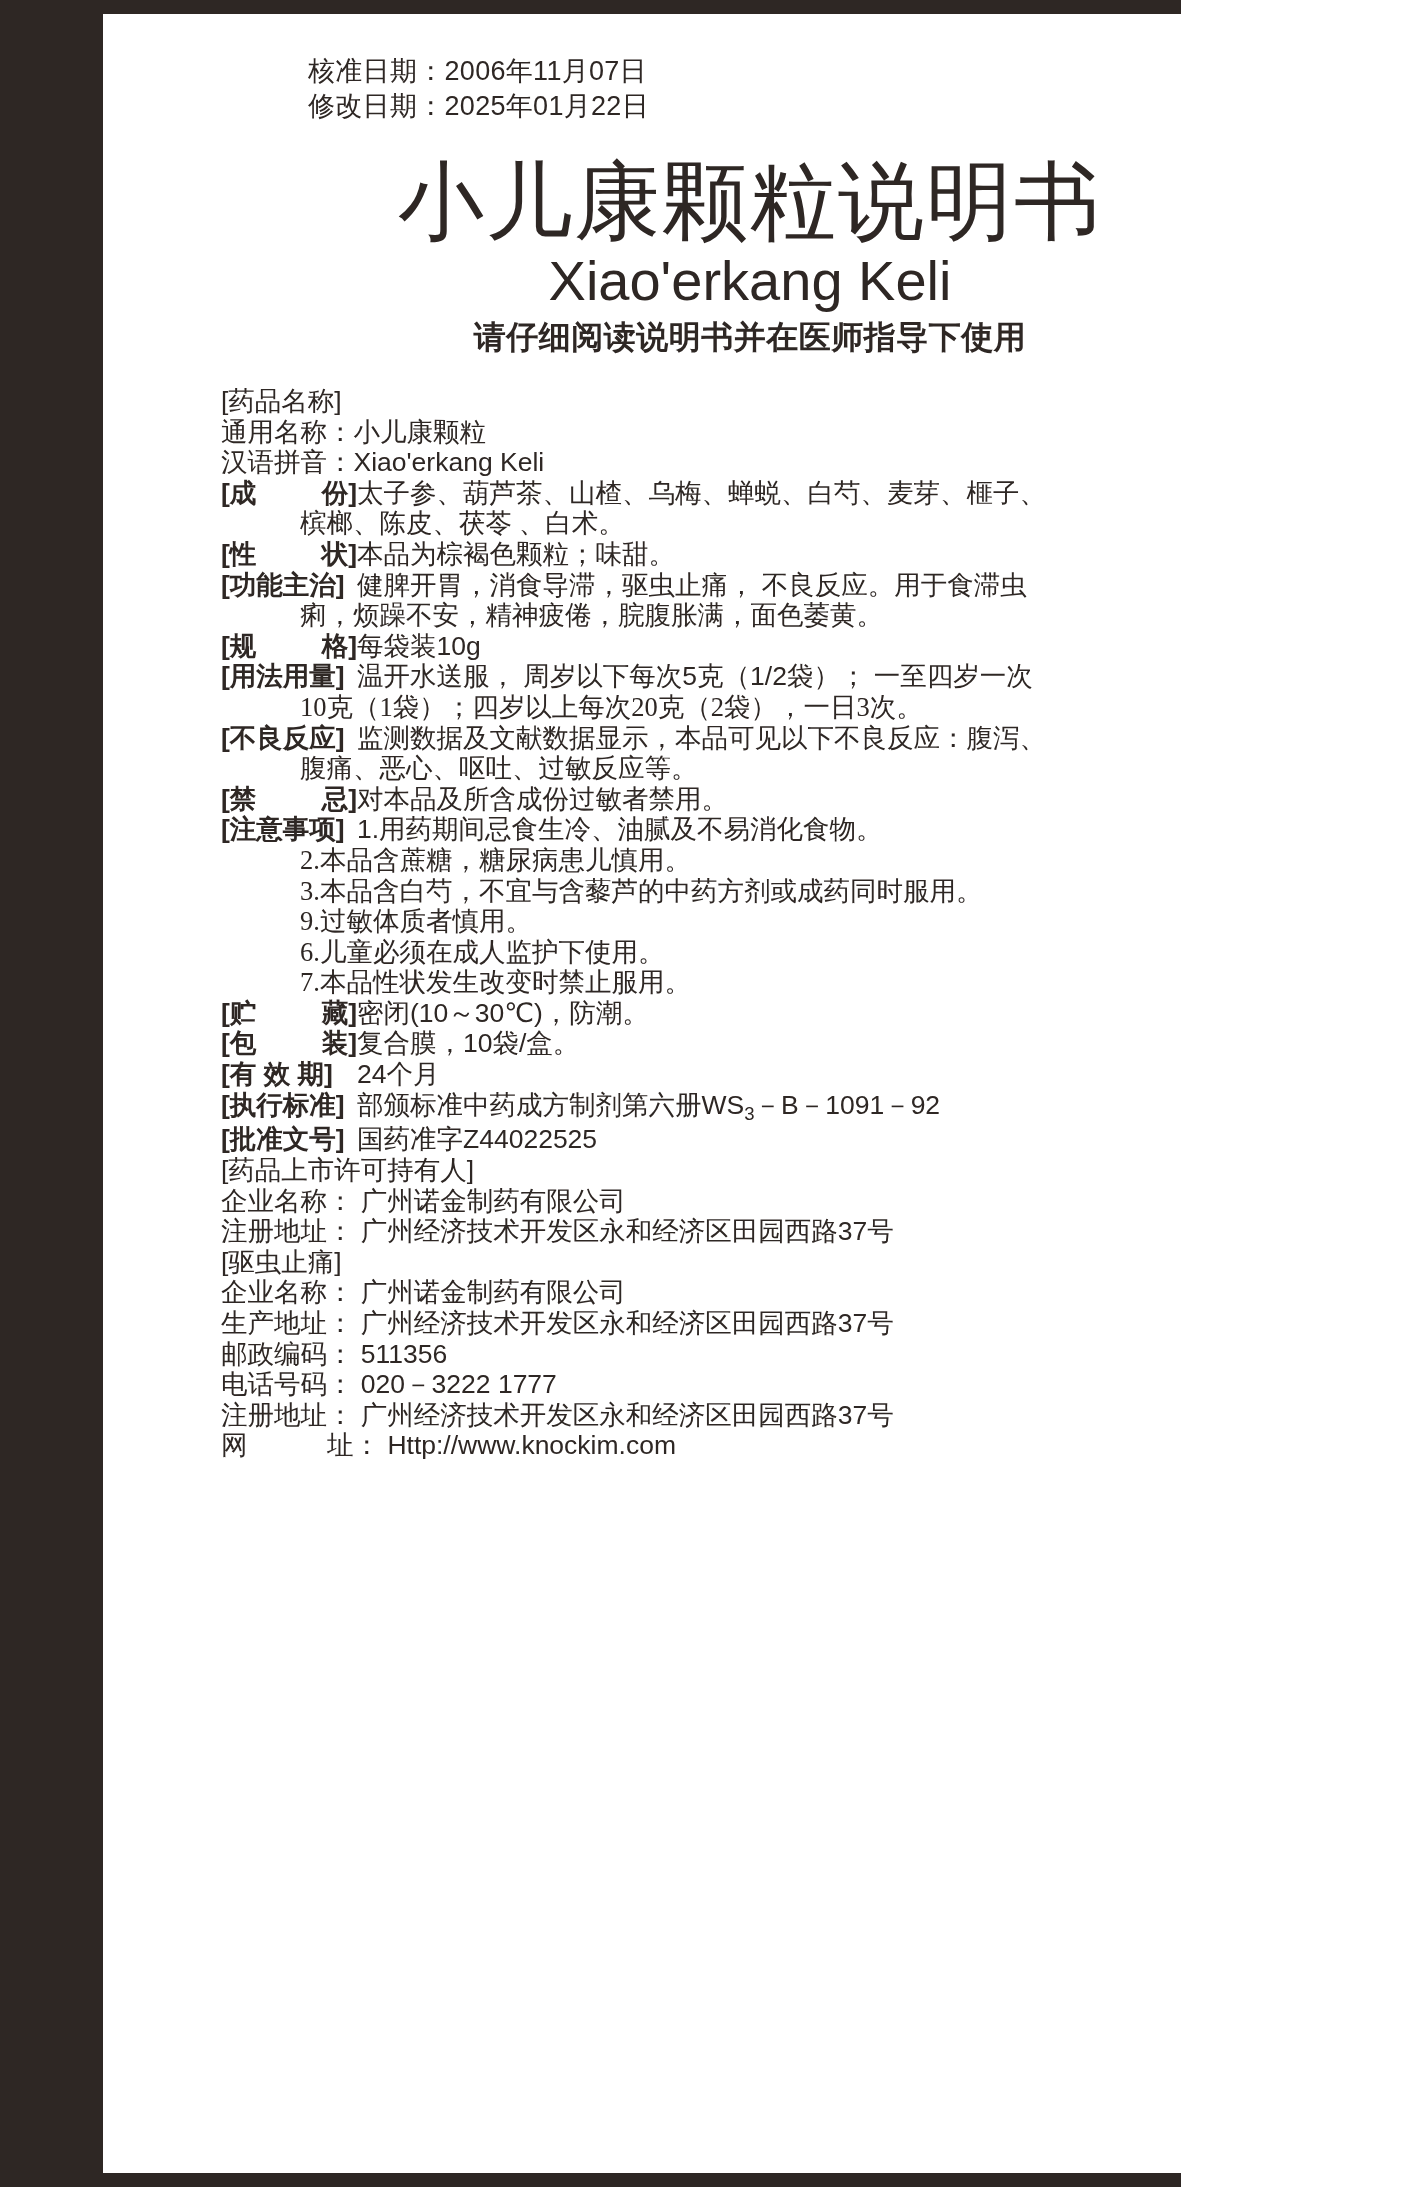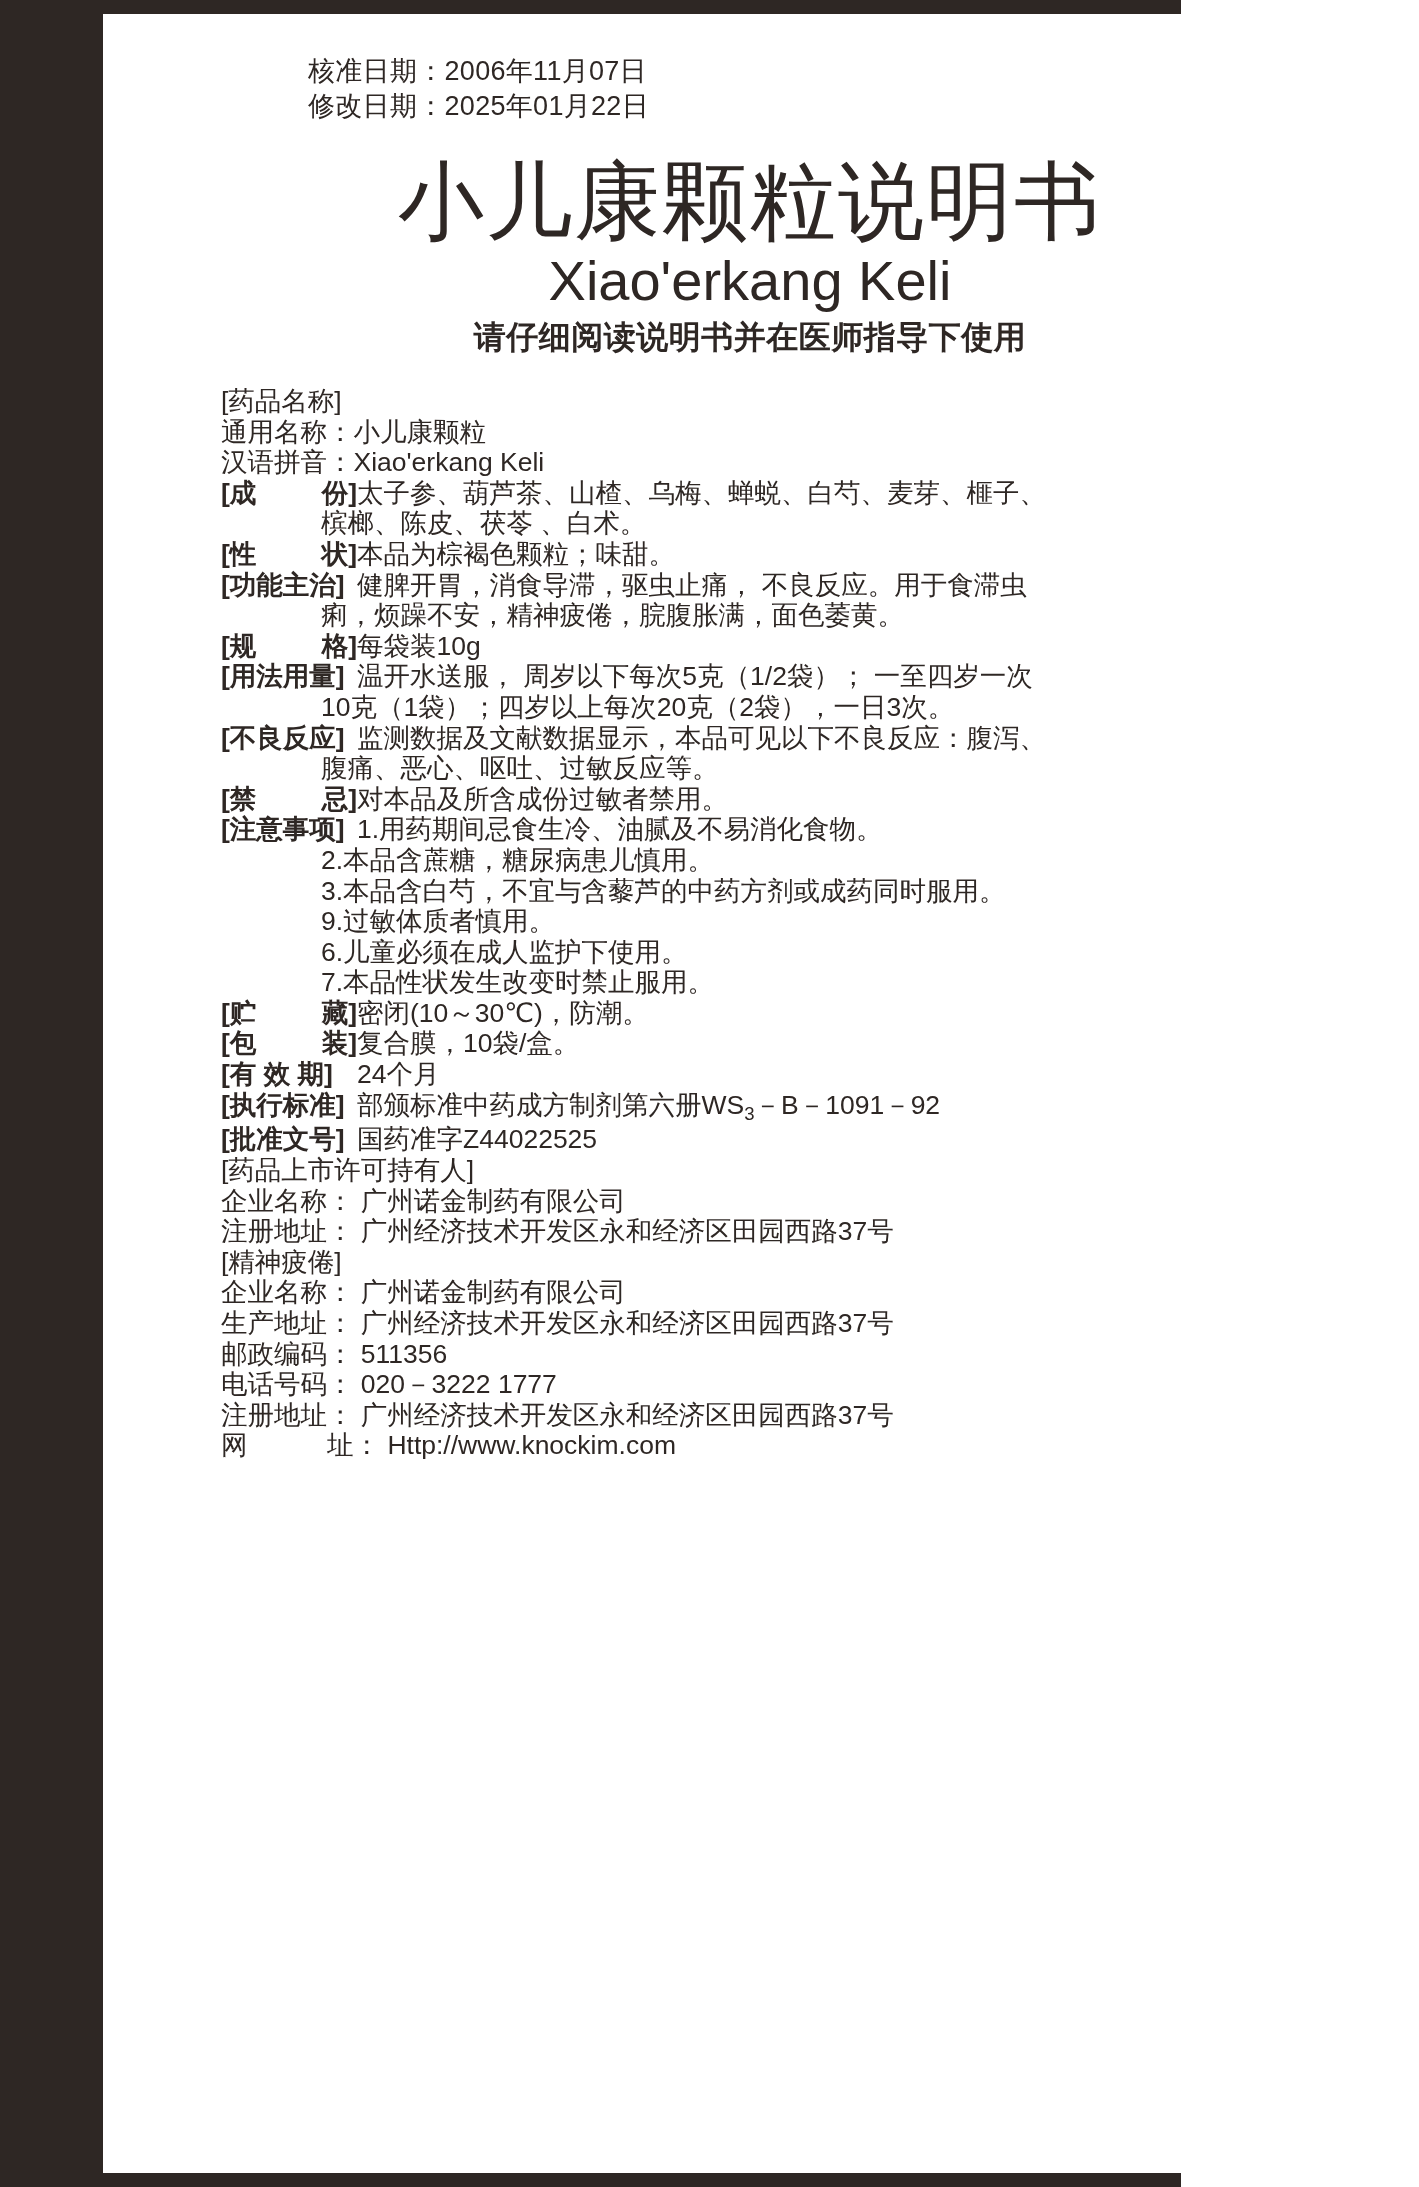--- a/index.html
+++ b/index.html
@@ -114,21 +114,22 @@
     display: flex;
     justify-content: space-between;
     letter-spacing: 0px;
   }
   .lbl span.b1, .lbl span.b2 { display: inline-block; }
   .val {
     flex: 1 1 auto;
     white-space: normal;
   }
   .cont {
-    margin-left: 100px;
+    margin-left: 79px;
+    font-family: Liberation Serif, serif;
   }
   .plainline {
     white-space: nowrap;
   }
   .standalone-lbl {
     font-weight: normal;
   }
   .sub { font-size: 0.70em; vertical-align: sub; }
 
   
@@ -256,21 +257,21 @@
 
       <div class="row">
         <div class="lbl">[批准文号]</div>
         <div class="val">国药准字Z44022525</div>
       </div>
 
       <div class="plainline standalone-lbl">[药品上市许可持有人]</div>
       <div class="plainline">企业名称： 广州诺金制药有限公司</div>
       <div class="plainline">注册地址： 广州经济技术开发区永和经济区田园西路37号</div>
 
-      <div class="plainline standalone-lbl">[精神疲倦]</div>
+      <div class="plainline standalone-lbl">[驱虫止痛]</div>
       <div class="plainline">企业名称： 广州诺金制药有限公司</div>
       <div class="plainline">生产地址： 广州经济技术开发区永和经济区田园西路37号</div>
       <div class="plainline">邮政编码： 511356</div>
       <div class="plainline">电话号码： 020－3222 1777</div>
       <div class="plainline">注册地址： 广州经济技术开发区永和经济区田园西路37号</div>
       <div class="plainline"><span>网　　　址：</span> <span>Http://www.knockim.com</span></div>
 
     </div>
 
     <div class="footer-code">33033-04</div>

